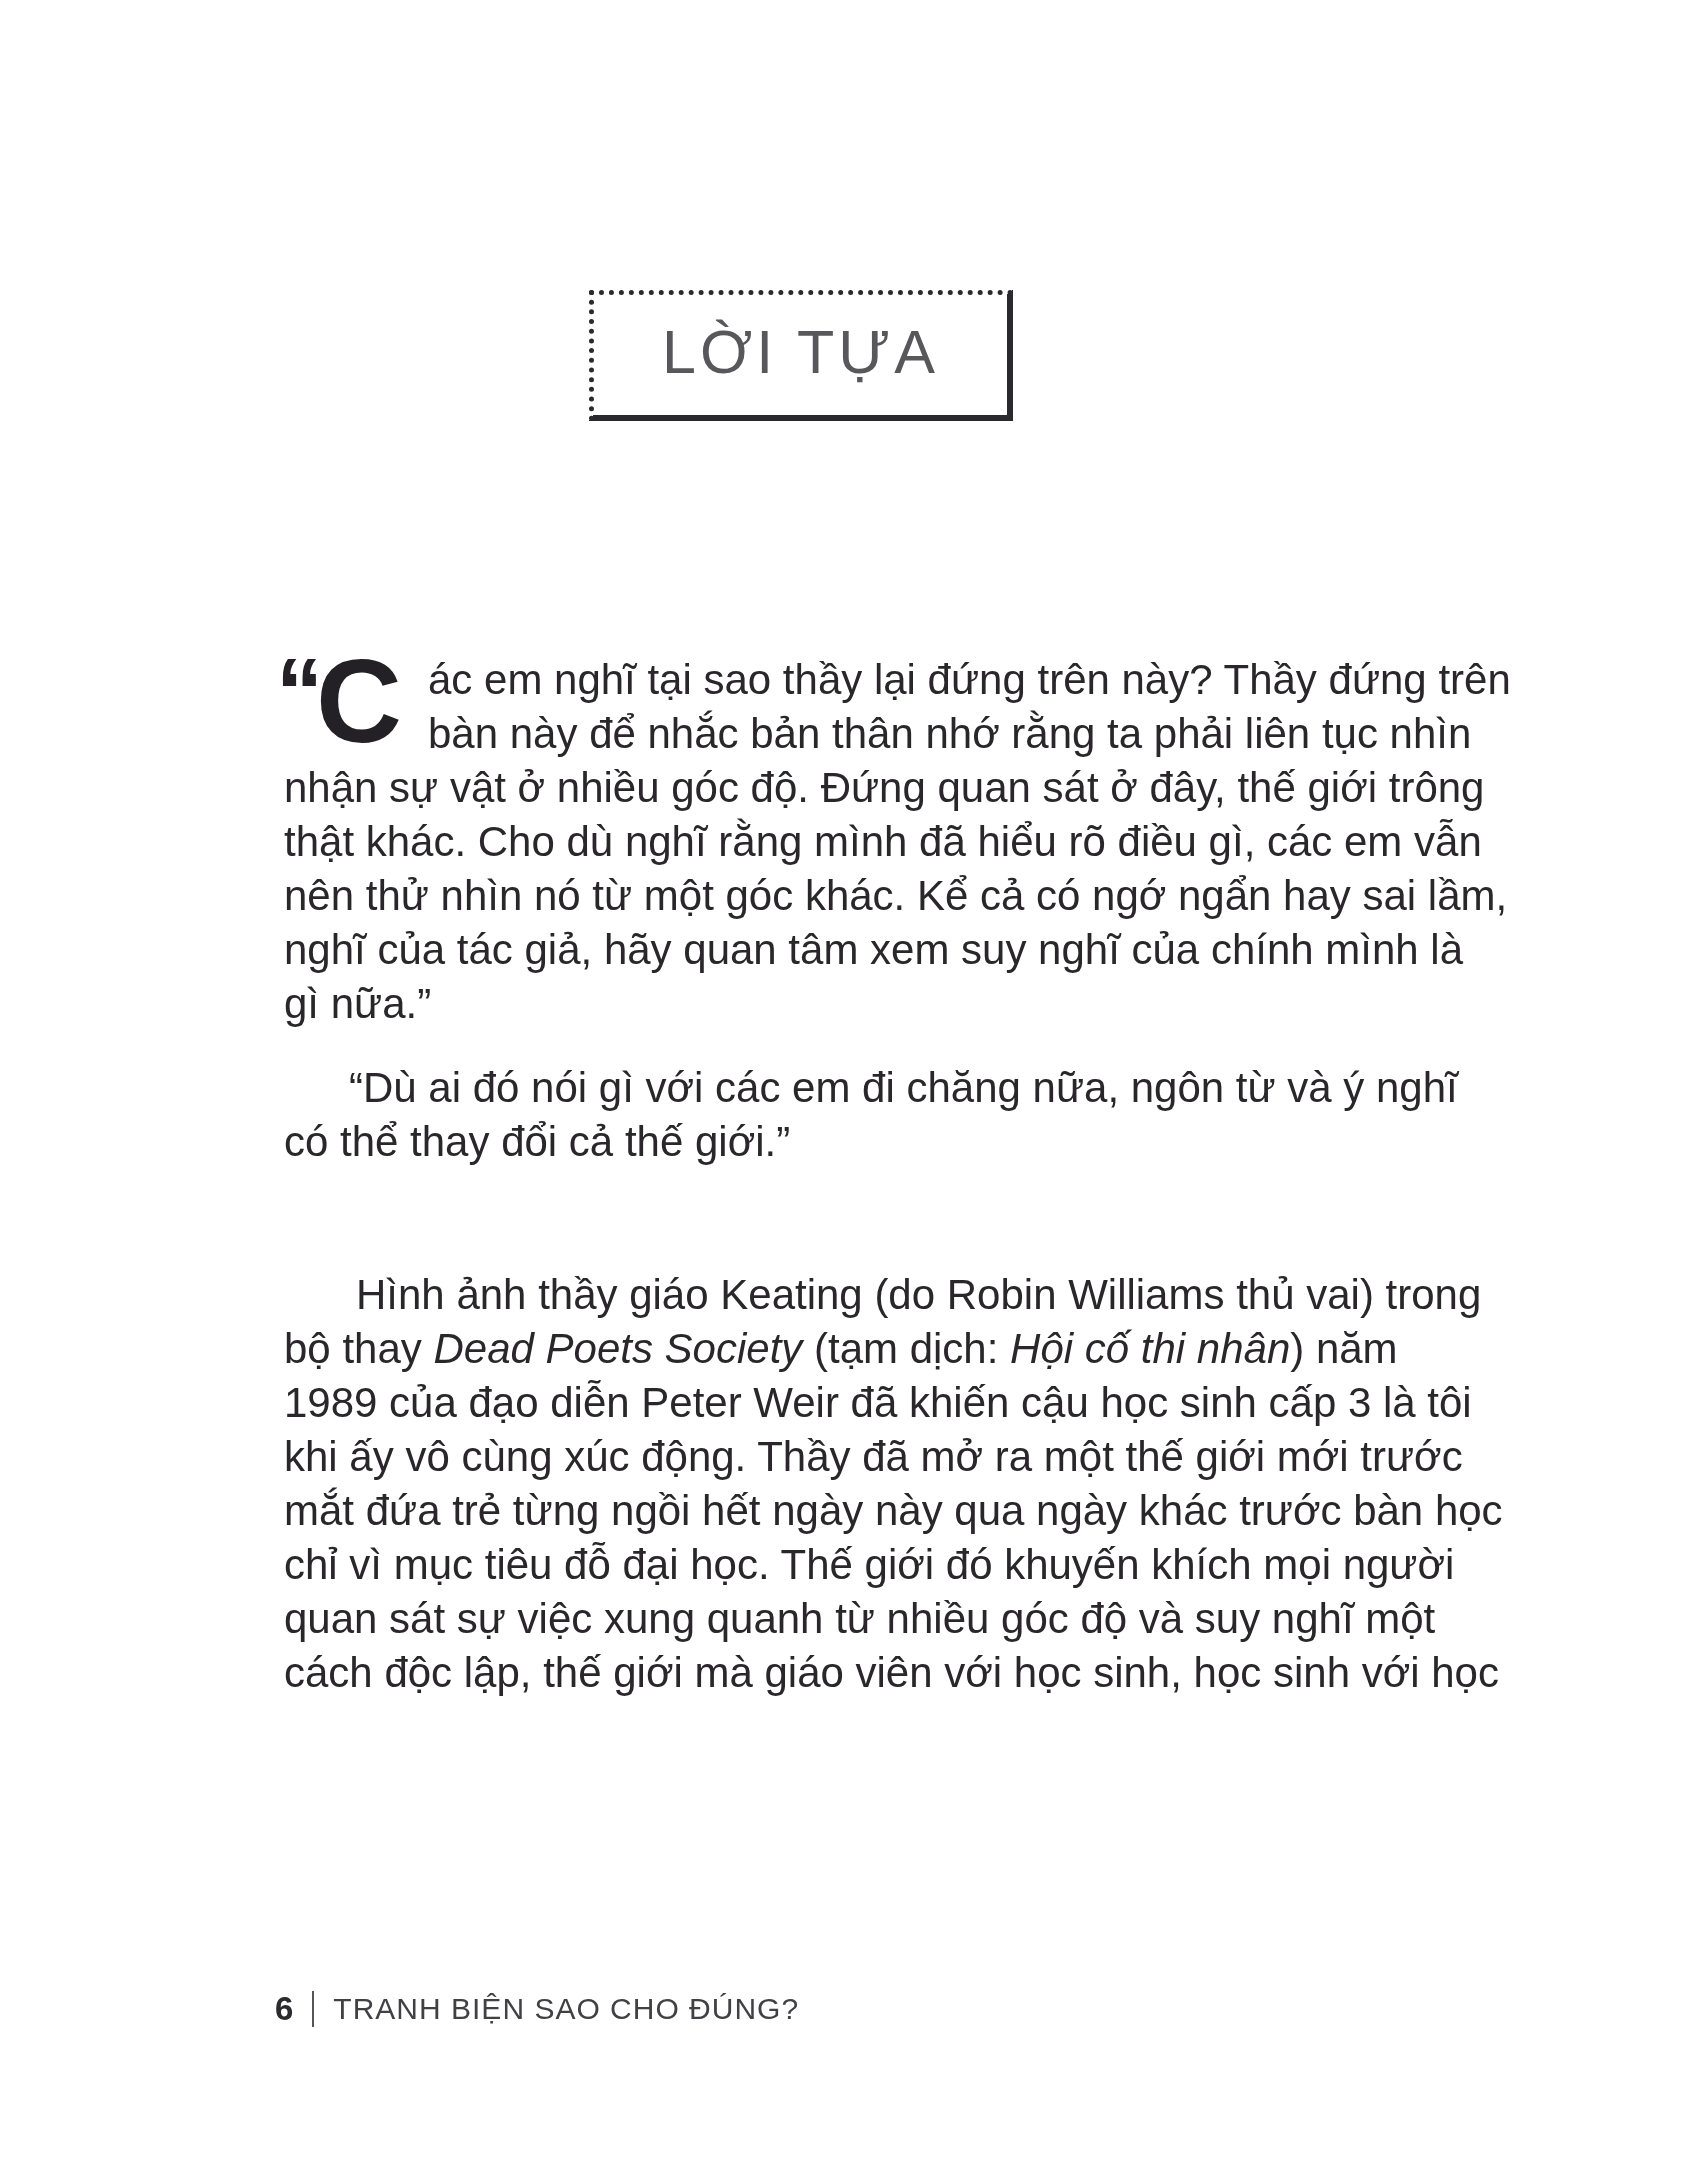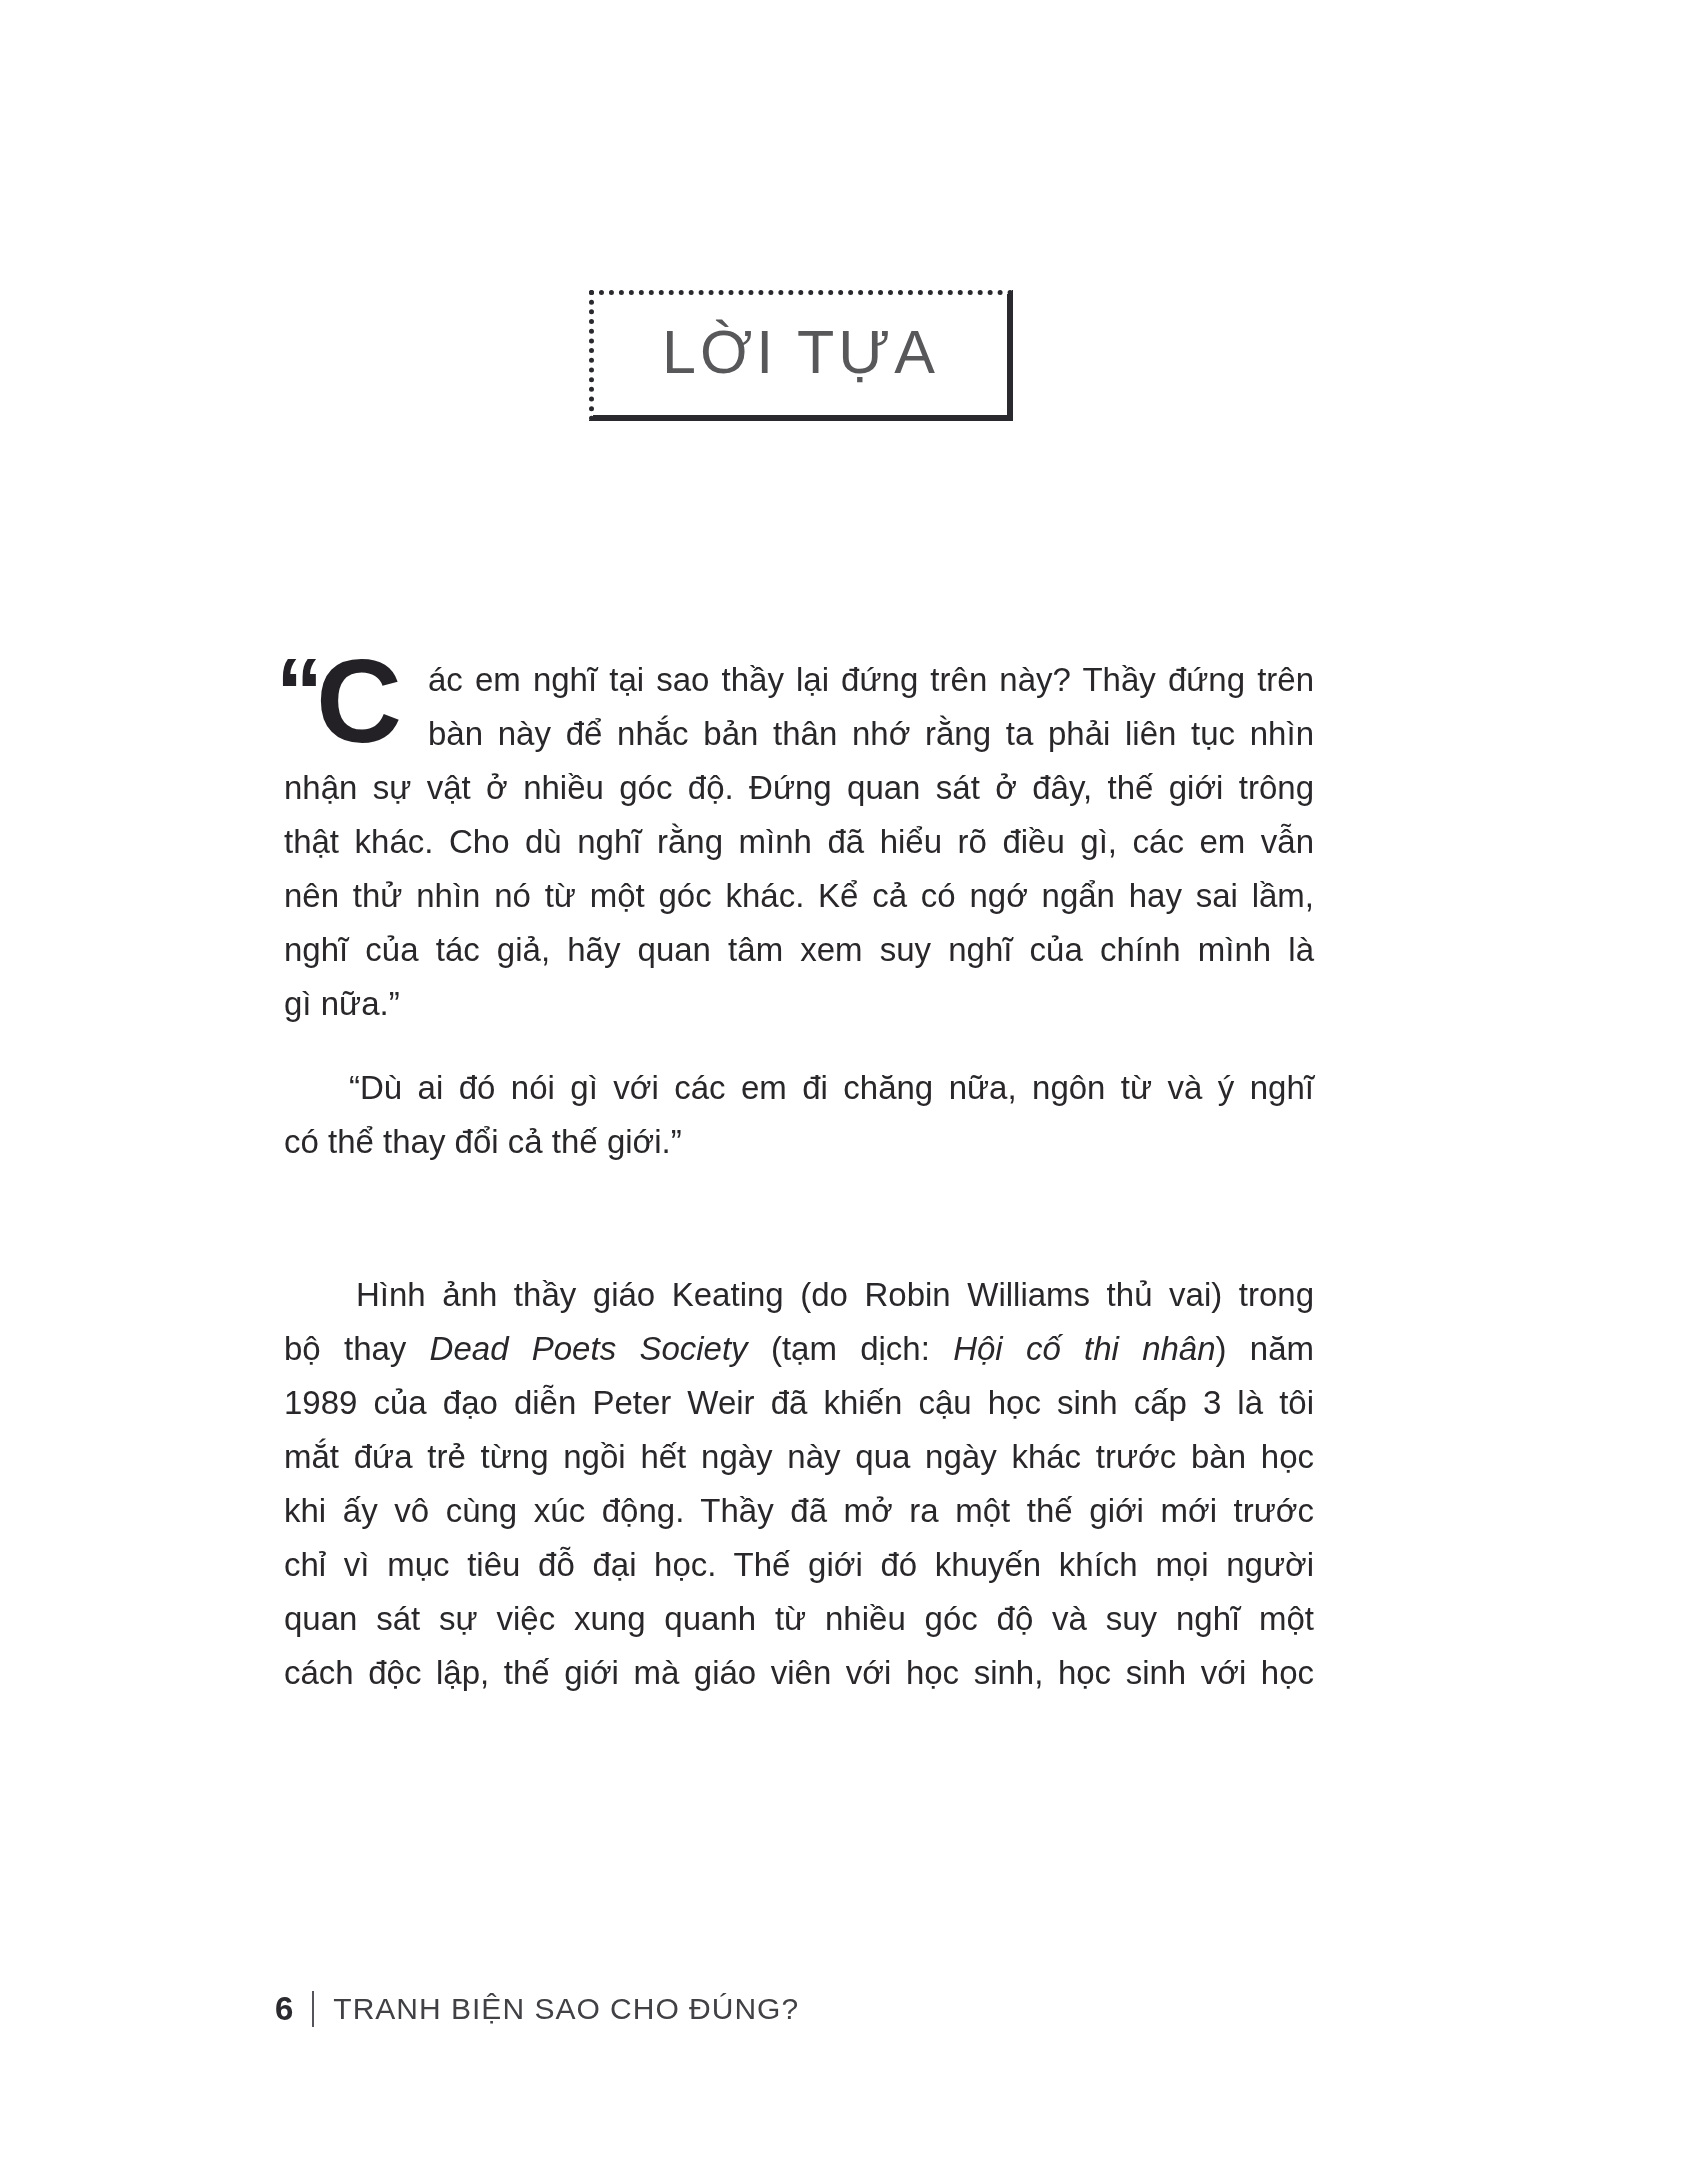--- a/index.html
+++ b/index.html
@@ -26,21 +26,21 @@
   .title-text {
     font-size:61px; letter-spacing:4px; color:#58585a;
     line-height:1; padding-bottom:6px;
   }
 
   
   .content {
     position:absolute; left:284px; top:653px; width:1030px;
   }
   .line {
-    font-size:33px; line-height:54px;
+    font-size:42px; line-height:54px;
     white-space:nowrap;
     text-align:justify; text-align-last:justify;
     text-justify:inter-word;
     color:#29272a;
   }
   .line.last { text-align-last:left; }
   .para1 { position:relative; }
   .para1 .indented { margin-left:144px; }
   .para2 { margin-top:30px; }
   .para2 .first { padding-left:65px; }
@@ -97,22 +97,22 @@
       <div class="line first">“Dù ai đó nói gì với các em đi chăng nữa, ngôn từ và ý nghĩ</div>
       <div class="line last">có thể thay đổi cả thế giới.”</div>
     </div>
 
     <div class="para3">
       <div class="line first">Hình ảnh thầy giáo Keating (do Robin Williams thủ vai) trong</div>
       <div class="line">
         <span>bộ thay </span><span class="italic">Dead Poets Society</span><span> (tạm dịch: </span><span class="italic">Hội cố thi nhân</span><span>) năm</span>
       </div>
       <div class="line">1989 của đạo diễn Peter Weir đã khiến cậu học sinh cấp 3 là tôi</div>
+      <div class="line">khi ấy vô cùng xúc động. Thầy đã mở ra một thế giới mới trước</div>
       <div class="line">mắt đứa trẻ từng ngồi hết ngày này qua ngày khác trước bàn học</div>
-      <div class="line">khi ấy vô cùng xúc động. Thầy đã mở ra một thế giới mới trước</div>
       <div class="line">chỉ vì mục tiêu đỗ đại học. Thế giới đó khuyến khích mọi người</div>
       <div class="line">quan sát sự việc xung quanh từ nhiều góc độ và suy nghĩ một</div>
       <div class="line">cách độc lập, thế giới mà giáo viên với học sinh, học sinh với học</div>
     </div>
 
   </div>
 
   <div class="footer">
     <span class="footer-num">6</span>
     <span class="footer-sep"></span>

